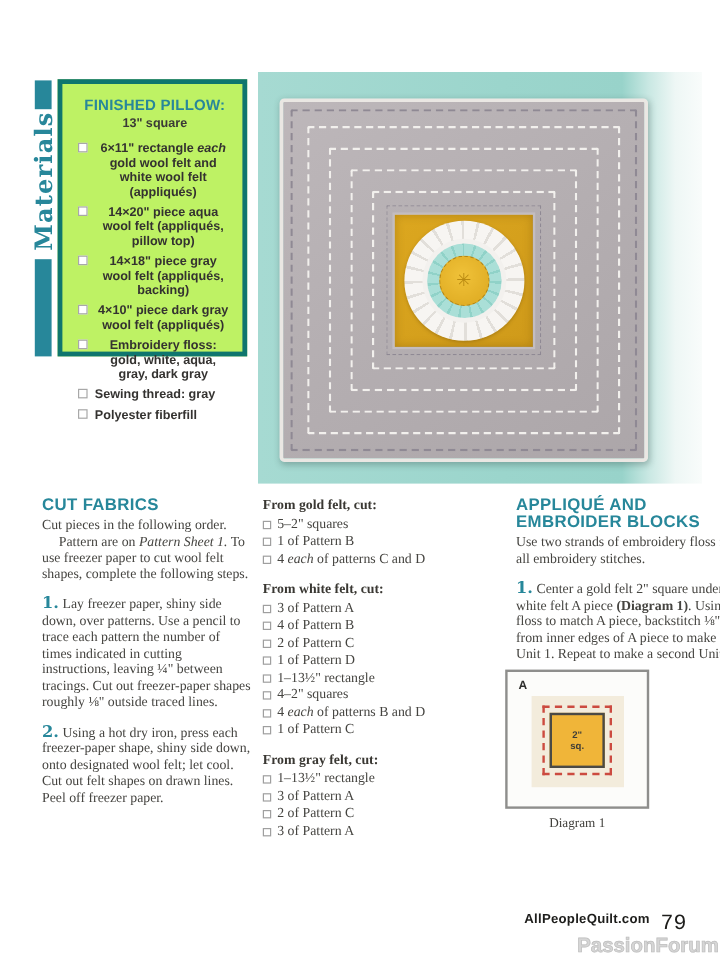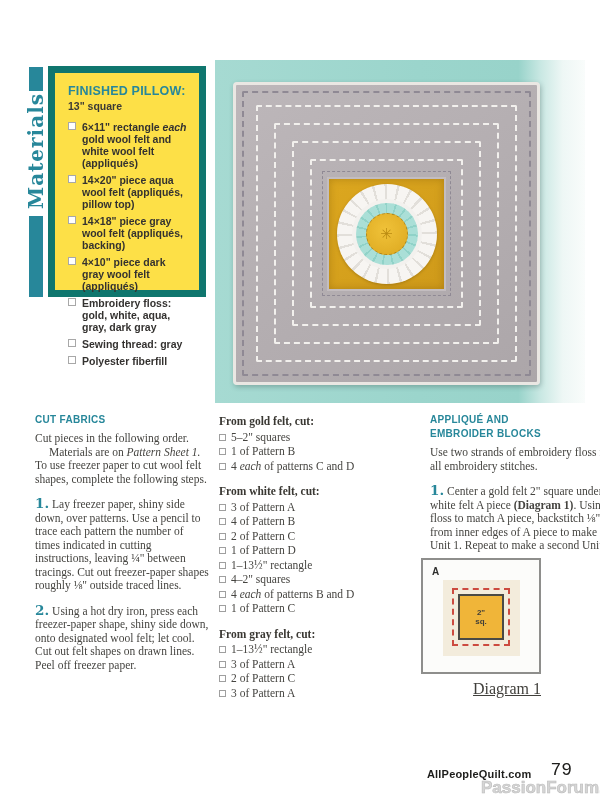--- a/index.html
+++ b/index.html
@@ -11,22 +11,22 @@
   .sb-block{position:absolute;left:29px;top:67px;width:14px;height:24px;background:#27879a;}
   .sb-bar{position:absolute;left:29px;top:216px;width:14px;height:81px;background:#27879a;}
   .sb-label{position:absolute;left:21px;top:88px;width:30px;height:126px;
             writing-mode:vertical-rl;transform:rotate(180deg);
             display:flex;align-items:center;justify-content:center;
             font-family:"DejaVu Serif",serif;font-weight:bold;font-size:20px;
             color:#27879a;letter-spacing:1px;}
 
   
   .materials-box{position:absolute;left:48px;top:66px;width:158px;height:231px;
-                 box-sizing:border-box;border:7px solid #0f766e;background:#fde047;
-                 padding:11px 9px 8px 13px;font-family:"Liberation Sans",sans-serif;}
+                 box-sizing:border-box;border:4px solid #0f766e;background:#bef264;
+                 padding:11px 9px 8px 13px;font-family:"Liberation Sans",sans-serif;text-align:center;}
   .m-title{font-weight:bold;font-size:12.5px;color:#27879a;letter-spacing:.2px;}
   .m-sub{font-weight:bold;font-size:10.5px;color:#3b3a36;margin-top:2px;}
   .m-list{margin-top:9px;}
   .m-item{display:flex;font-weight:bold;font-size:10.5px;line-height:12px;
           color:#343230;margin-bottom:5px;}
   .m-item em{font-style:italic;}
   .cb{display:inline-block;box-sizing:border-box;width:8px;height:8px;
       border:1px solid #a8a8a8;background:#fff;flex:0 0 auto;
       margin:1px 6px 0 0;}
 
@@ -59,21 +59,21 @@
            background:radial-gradient(circle at 45% 40%,#f0c239,#dca81f);
            border:1px dashed rgba(150,105,10,.6);box-sizing:border-box;
            display:flex;align-items:center;justify-content:center;}
   .fl-star{font-size:15px;color:#b98a12;line-height:1;}
 
   
   .col{position:absolute;font-size:11.5px;line-height:13.5px;}
   .col1{left:35px;top:413px;width:174px;}
   .col2{left:219px;top:414px;width:162px;}
   .col3{left:390px;top:413px;width:188px;margin-left:40px;}
-  .sec-h{font-family:"Liberation Sans",sans-serif;font-weight:bold;font-size:10px;
+  .sec-h{font-family:"Liberation Sans",sans-serif;font-weight:bold;font-size:14px;
          line-height:14px;color:#27879a;letter-spacing:.3px;margin:0 0 5px 0;}
   .p0{margin:0;}
   .p-indent{margin:0;text-indent:14px;}
   .step{margin-top:11px;}
   .stepnum{font-family:"DejaVu Serif",serif;font-weight:bold;font-size:13.5px;
            color:#27879a;margin-right:3px;}
   .cut-title{font-weight:bold;color:#3a3833;margin:12px 0 2px 0;}
   .cut-title.first{margin-top:1px;}
   .cut-item{display:flex;margin-bottom:1px;}
   .cut-item .cb{width:7px;height:7px;margin:3px 5px 0 0;border-color:#9f9f9f;}
@@ -87,25 +87,25 @@
   .diag-a{position:absolute;left:9px;top:6px;font-family:"Liberation Sans",sans-serif;
           font-weight:bold;font-size:10px;color:#2f2f2d;}
   .diag-cream{position:absolute;left:20px;top:20px;width:77px;height:76px;background:#f3ecdc;}
   .diag-red{position:absolute;left:29px;top:28px;width:58px;height:58px;
             border:2px dashed #cc4b40;box-sizing:border-box;}
   .diag-gold{position:absolute;left:35px;top:34px;width:46px;height:46px;box-sizing:border-box;
              background:#f0b539;border:2px solid #4b4a45;
              display:flex;flex-direction:column;align-items:center;justify-content:center;
              font-family:"Liberation Sans",sans-serif;font-weight:bold;font-size:8px;
              line-height:9px;color:#403e38;}
-  .diag-caption{position:absolute;left:421px;top:680px;width:120px;text-align:right;
-                font-size:16px;color:#403f3b;text-decoration:underline;}
-
-  
-  .footer{position:absolute;top:760px;right:28px;display:flex;align-items:flex-end;gap:19px;}
+  .diag-caption{position:absolute;left:421px;top:680px;width:120px;text-align:center;
+                font-size:11px;color:#403f3b;}
+
+  
+  .footer{position:absolute;top:760px;right:28px;display:flex;align-items:flex-start;gap:9px;}
   .site{font-family:"Liberation Sans",sans-serif;font-weight:bold;font-size:11px;
         color:#1d1d1b;letter-spacing:.2px;}
   .pageno{font-family:Liberation Mono, monospace;font-size:18px;color:#1d1d1b;}
   .watermark{position:absolute;left:481px;top:778px;
              font-family:"Liberation Sans",sans-serif;font-weight:bold;font-size:17px;
              color:#d6d6d6;-webkit-text-stroke:0.6px #bcbcbc;white-space:nowrap;}
 </style>
 </head>
 <body>
 
@@ -173,21 +173,21 @@
             </div>
           </div>
         </div>
       </div>
     </div>
   </div>
 
   <div class="col col1">
     <h3 class="sec-h">CUT FABRICS</h3>
     <p class="p0">Cut pieces in the following order.</p>
-    <p class="p-indent"><span>Materials are on </span><em>Pattern Sheet 1.</em><span> To use freezer paper to cut wool felt shapes, complete the following steps.</span></p>
+    <p class="p-indent"><span>Pattern are on </span><em>Pattern Sheet 1.</em><span> To use freezer paper to cut wool felt shapes, complete the following steps.</span></p>
     <p class="p0 step"><span class="stepnum">1.</span><span>Lay freezer paper, shiny side down, over patterns. Use a pencil to trace each pattern the number of times indicated in cutting instructions, leaving ¼" between tracings. Cut out freezer-paper shapes roughly ⅛" outside traced lines.</span></p>
     <p class="p0 step"><span class="stepnum">2.</span><span>Using a hot dry iron, press each freezer-paper shape, shiny side down, onto designated wool felt; let cool. Cut out felt shapes on drawn lines. Peel off freezer paper.</span></p>
   </div>
 
   <div class="col col2">
     <div class="cut-title first">From gold felt, cut:</div>
     <div>
 
         <div class="cut-item">
           <span class="cb"></span>

